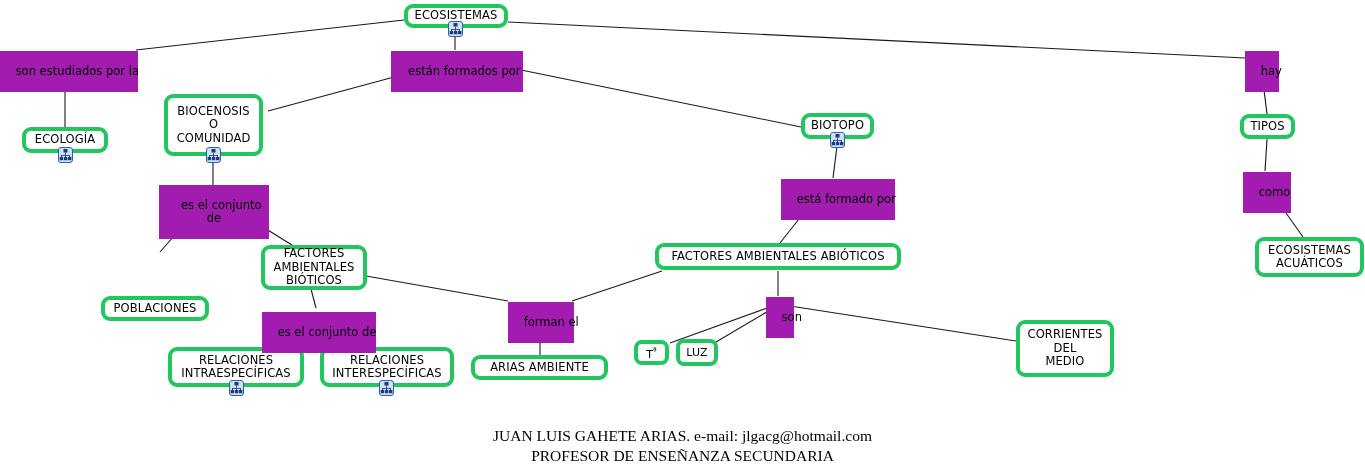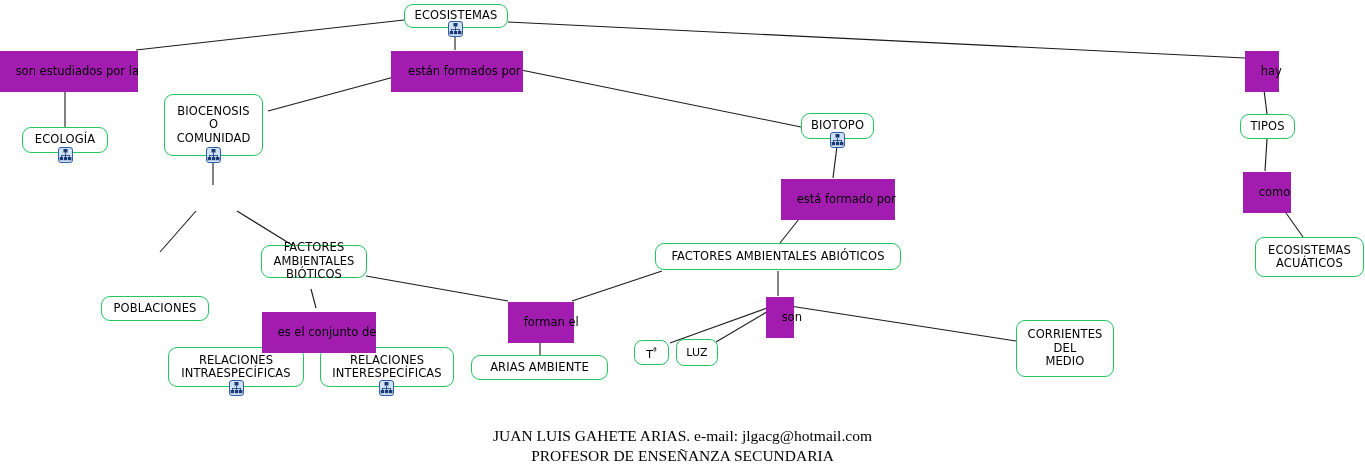--- a/index.html
+++ b/index.html
@@ -19,21 +19,21 @@
     position: absolute;
     left: 0; top: 0;
     width: 1365px;
     height: 471px;
     pointer-events: none;
   }
   
   .node {
     position: absolute;
     box-sizing: border-box;
-    border: 1px solid #22c55e;
+    border: 4px solid #22c55e;
     border-radius: 9px;
     background: #ffffff;
     color: #000000;
     font-size: 11.5px;
     line-height: 13.5px;
     text-align: center;
     display: flex;
     align-items: center;
     justify-content: center;
     white-space: pre;
@@ -213,21 +213,21 @@
   </span>
 
   <div class="node" style="left:1240px; top:114px; width:55px; height:25px;">
     <span>TIPOS</span>
   </div>
 
   <div class="node" style="left:101px; top:252px; width:108px; height:25px;margin-top:44px;">
     <span>POBLACIONES</span>
   </div>
 
-  <div class="node" style="left:261px; top:245px; width:106px; height:33px;">
+  <div class="node" style="left:261px; top:245px; width:106px; height:45px;">
     <span>FACTORES
 AMBIENTALES
 BIÓTICOS</span>
   </div>
 
   <div class="node" style="left:655px; top:243px; width:246px; height:27px;">
     <span>FACTORES AMBIENTALES ABIÓTICOS</span>
   </div>
 
   <div class="node" style="left:1255px; top:237px; width:109px; height:40px;">
@@ -298,20 +298,24 @@
   </div>
 
   <div class="linklabel" style="left:391px; top:51px; width:130px;">
     <span>están formados por</span>
   </div>
 
   <div class="linklabel" style="left:1245px; top:51px; width:32px; text-align:left;">
     <span>hay</span>
   </div>
 
+  <div class="linklabel" style="left:159px; top:185px; width:108px;">
+    <span>es el conjunto
+de</span>
+  </div>
 
   <div class="linklabel" style="left:781px; top:179px; width:112px;">
     <span>está formado por</span>
   </div>
 
   <div class="linklabel" style="left:1243px; top:172px; width:46px;">
     <span>como</span>
   </div>
 
   <div class="linklabel" style="left:262px; top:312px; width:112px;">

